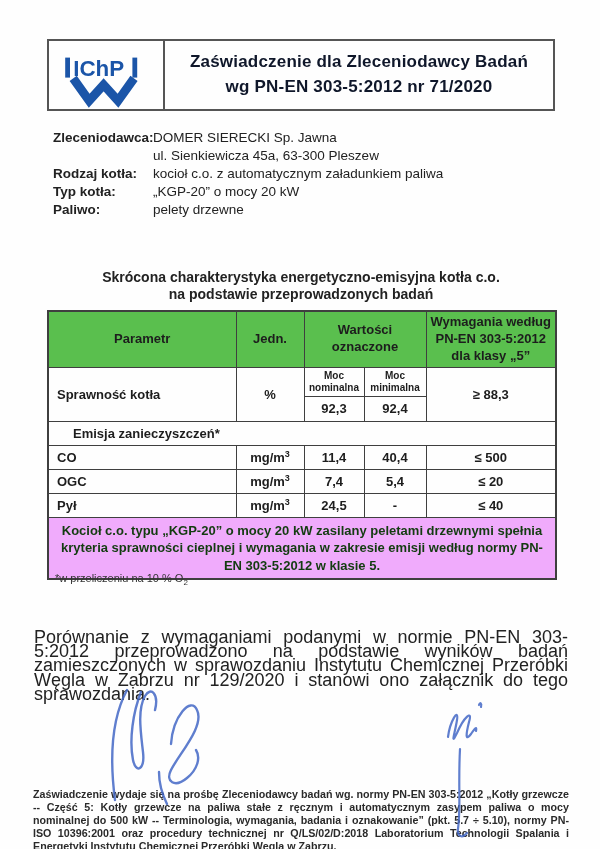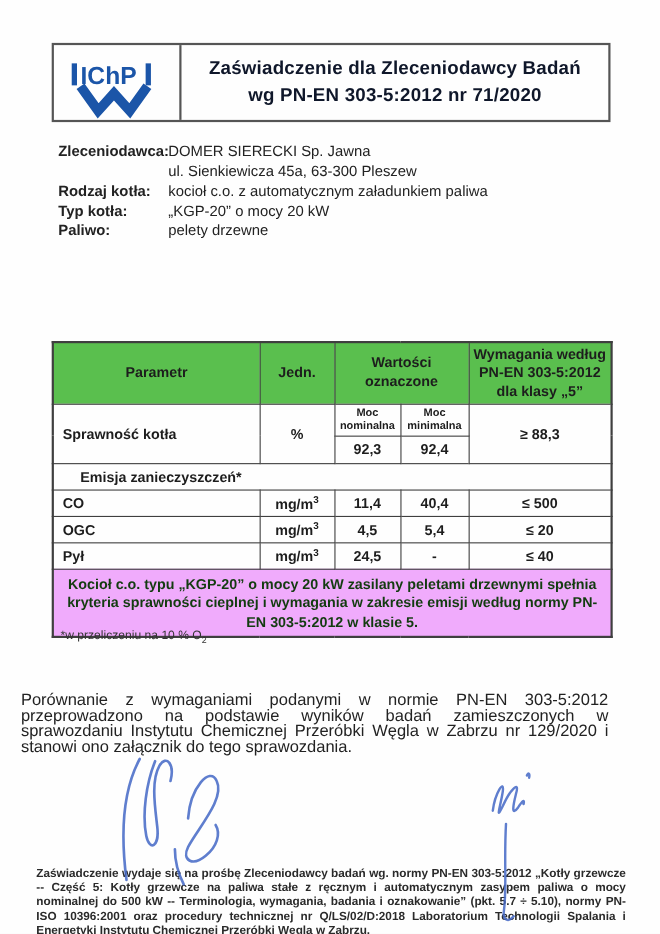--- a/index.html
+++ b/index.html
@@ -71,22 +71,22 @@
   .data-row td { height: 24px; }
   .conclusion-row td {
     background: #f0abfc; font-weight: bold; text-align: center;
     font-size: 13px; padding: 4px 12px; line-height: 1.35; color: #133c10;
   }
 
   
   .footnote { position: absolute; top: 572px; left: 55px; font-size: 11px; color: #333; }
   .footnote sub { font-size: 8px; }
   .comparison {
-    position: absolute; top: 630px; left: 19px; width: 534px;
-    font-size: 15px; line-height: 14.2px; text-align: justify;
+    position: absolute; top: 630px; left: 34px; width: 534px;
+    font-size: 18px; line-height: 14.2px; text-align: justify;
   }
 
   
   .sig-table {
     position: absolute; top: 681px; left: 57px;
     width: 494px; height: 81px;
     border: 2px solid #3f3f3f; display: flex; font-size: 13.5px;
   }
   .sig-cell {
     display: flex; flex-direction: column; align-items: center;
@@ -140,20 +140,24 @@
     <div class="info-row">
       <span class="info-label">Typ kotła:</span>
       <span class="info-value">„KGP-20” o mocy 20 kW</span>
     </div>
     <div class="info-row">
       <span class="info-label">Paliwo:</span>
       <span class="info-value">pelety drzewne</span>
     </div>
   </div>
 
+  <div class="section-title">
+    <div>Skrócona charakterystyka energetyczno-emisyjna kotła c.o.</div>
+    <div>na podstawie przeprowadzonych badań</div>
+  </div>
 
   <table class="main-table">
     <colgroup>
       <col style="width:188px">
         <col style="width:68px">
         <col style="width:60px">
         <col style="width:62px">
         <col style="width:130px">
     </colgroup>
     <tbody>
@@ -187,21 +191,21 @@
       <tr class="data-row">
         <td class="cell-param">CO</td>
         <td class="cell-unit"><span>mg/m</span><sup>3</sup></td>
         <td class="cell-val">11,4</td>
         <td class="cell-val">40,4</td>
         <td class="cell-req">≤ 500</td>
       </tr>
       <tr class="data-row">
         <td class="cell-param">OGC</td>
         <td class="cell-unit"><span>mg/m</span><sup>3</sup></td>
-        <td class="cell-val">4,5</td>
+        <td class="cell-val">7,4</td>
         <td class="cell-val">5,4</td>
         <td class="cell-req">≤ 20</td>
       </tr>
       <tr class="data-row">
         <td class="cell-param">Pył</td>
         <td class="cell-unit"><span>mg/m</span><sup>3</sup></td>
         <td class="cell-val">24,5</td>
         <td class="cell-val">-</td>
         <td class="cell-req">≤ 40</td>
       </tr>

